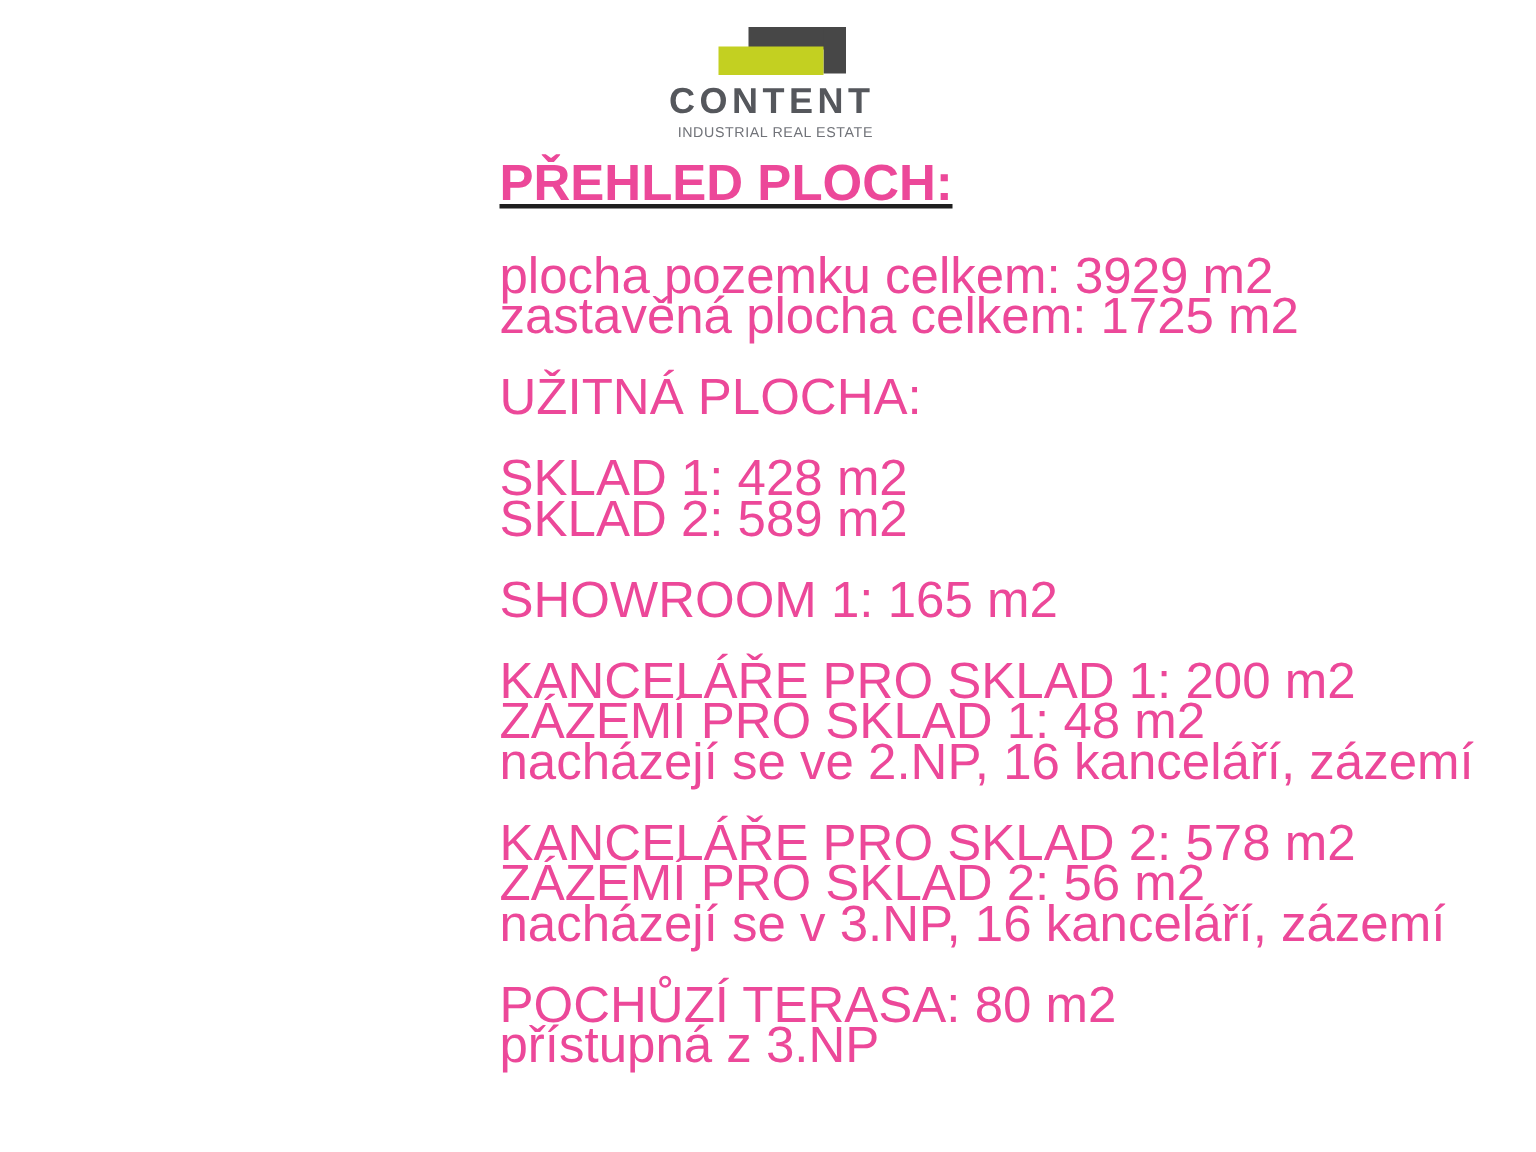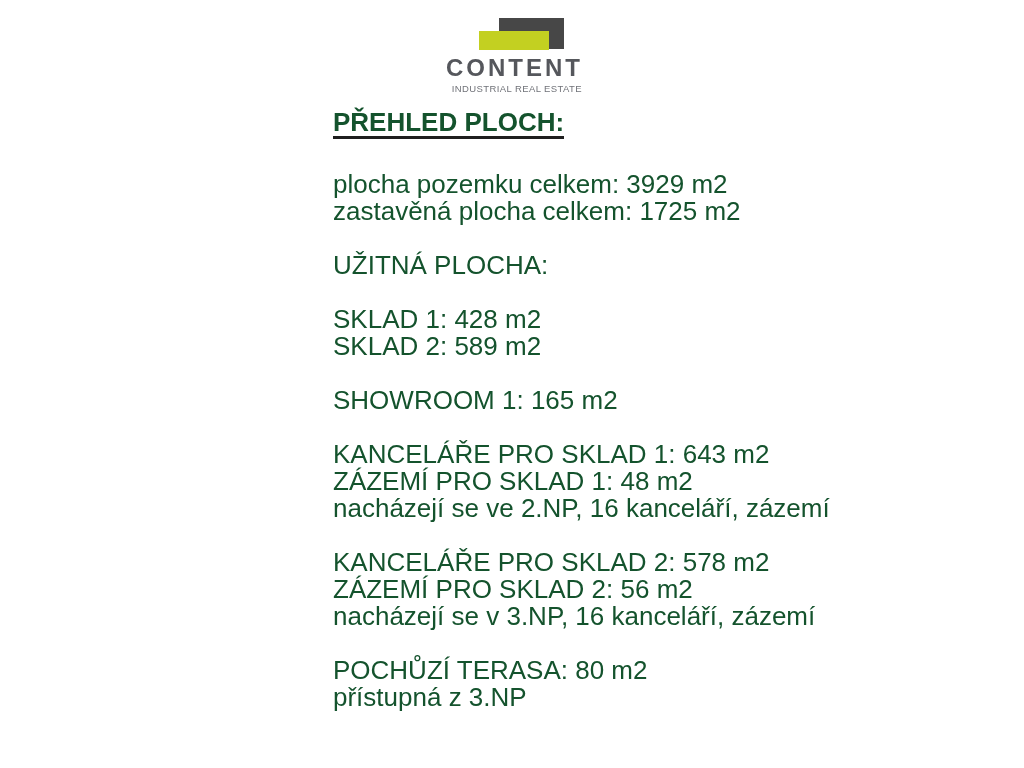--- a/index.html
+++ b/index.html
@@ -70,23 +70,23 @@
     color: #717379;
     white-space: nowrap;
     text-align: right;
   }
 
   
   .doc {
     position: absolute;
     left: 333px;
     top: 109px;
-    font-size: 26px;
+    font-size: 34px;
     line-height: 27px;
-    color: #14532d;
+    color: #ec4899;
   }
   .doc-heading {
     font-weight: bold;
     margin: 0 0 32px 0;
   }
   .doc-heading .underlined {
     display: inline-block;
     border-bottom: 3px solid #1f1f1f;
     padding-bottom: 0px;
   }
@@ -128,21 +128,21 @@
   <div class="para">
     <div class="line">SKLAD 1: 428 m2</div>
     <div class="line">SKLAD 2: 589 m2</div>
   </div>
 
   <div class="para">
     <div class="line">SHOWROOM 1: 165 m2</div>
   </div>
 
   <div class="para">
-    <div class="line">KANCELÁŘE PRO SKLAD 1: 643 m2</div>
+    <div class="line">KANCELÁŘE PRO SKLAD 1: 200 m2</div>
     <div class="line">ZÁZEMÍ PRO SKLAD 1: 48 m2</div>
     <div class="line">nacházejí se ve 2.NP, 16 kanceláří, zázemí</div>
   </div>
 
   <div class="para">
     <div class="line">KANCELÁŘE PRO SKLAD 2: 578 m2</div>
     <div class="line">ZÁZEMÍ PRO SKLAD 2: 56 m2</div>
     <div class="line">nacházejí se v 3.NP, 16 kanceláří, zázemí</div>
   </div>
 

